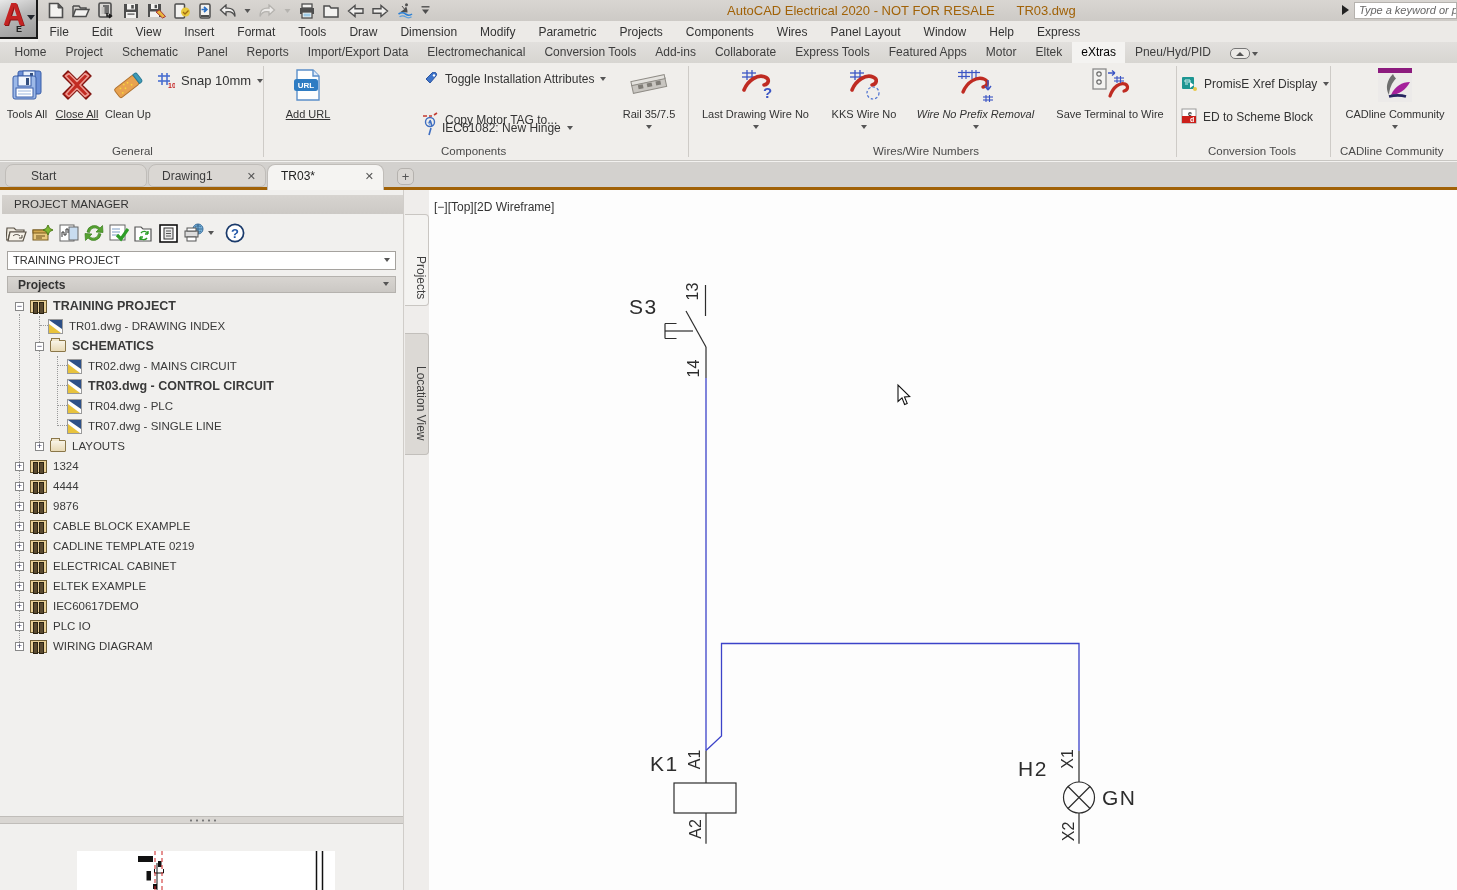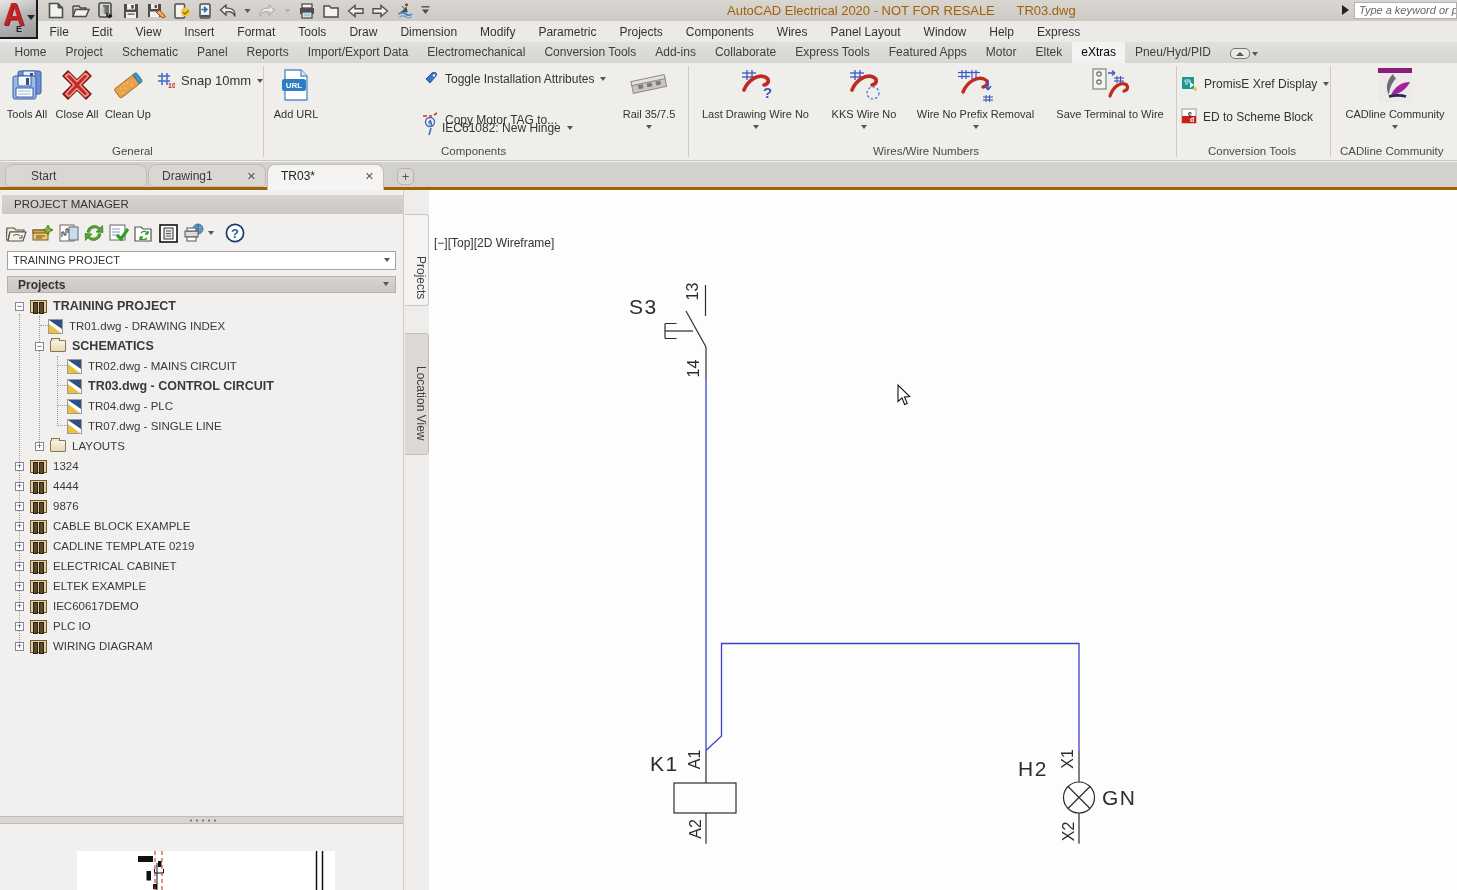--- a/index.html
+++ b/index.html
@@ -72,21 +72,21 @@
 .prevbar{position:absolute;left:2px;top:634px;width:401px;height:21px;background:linear-gradient(#d8d5d1,#cbc8c4);font-size:12px;font-weight:bold;color:#333;padding:3px 0 0 15px;}
 .prevwrap{position:absolute;left:2px;top:656px;width:401px;height:44px;background:#f1f0ee;}
 .prevsheet{position:absolute;left:75px;top:5px;width:258px;height:39px;background:#fff;}
 
 .vtabs{left:403px;top:190px;width:26px;height:700px;background:#efedeb;border-left:1px solid #d0cdc9;}
 .vtab{position:absolute;left:1px;width:24px;writing-mode:vertical-rl;font-size:12px;color:#3f3f3f;text-align:center;padding:0;}
 .vtab.on{background:#f4f3f1;border:1px solid #c9c6c2;border-left:none;border-radius:0 4px 4px 0;}
 .vtab.off{background:#dcd9d5;border:1px solid #c2bfbb;border-left:none;border-radius:0 4px 4px 0;}
 
 .canvas{left:429px;top:190px;width:1028px;height:700px;background:#fdfdfd;}
-.vplabel{position:absolute;left:5px;top:10px;font-size:12px;color:#333;margin-top:36px;}
+.vplabel{position:absolute;left:5px;top:10px;font-size:12px;color:#333;}
 </style>
 </head>
 <body>
 <div id="app">
   <div class="abs titlebar"></div>
   <div class="abs qat" id="qat">
     <svg width="16" height="17" viewBox="0 0 16 17">
         <path d="M1.5 1.5 h8.5 l4.5 4.5 v9.5 h-13 Z" fill="#f3f2f0" stroke="#4e4e4e" stroke-width="1.6"></path>
         <path d="M10 1.5 v4.5 h4.5 Z" fill="#5a5a5a" stroke="#4e4e4e"></path>
       </svg>
@@ -233,21 +233,21 @@
               <rect x="7" y="7" width="13" height="10" fill="#f2f7fd" stroke="#3a5ea8"></rect>
               <rect x="15" y="9" width="3" height="7" fill="#35507f"></rect>
               <rect x="5" y="19" width="17" height="9" fill="#fff" stroke="#3a5ea8"></rect>
               <line x1="7" y1="22" x2="20" y2="22" stroke="#9bb6dd"></line>
               <line x1="7" y1="25" x2="20" y2="25" stroke="#9bb6dd"></line>
             </g>
           </svg>
     </div>
         <div class="rlb">Tools All</div>
       </div>
-    <div class="rbig" style="left:52px;width:50px;">
+    <div class="rbig" style="left:52px;width:50px;text-decoration:underline;">
         <div class="ric">
       <svg width="32" height="32" viewBox="0 0 32 32">
             <path d="M7 2 L16 11 L25 2 L30 7 L21 16 L30 25 L25 30 L16 21 L7 30 L2 25 L11 16 L2 7 Z" fill="#c32b22" stroke="#7e120e" stroke-width="1.4" stroke-linejoin="round"></path>
             <path d="M8 4.5 L16 12.5 L24 4.5 L27.5 7 L19 16 L27.5 25 L24 27.5 L16 19.5 L8 27.5 L5 25 L13 16 L4.5 7 Z" fill="none" stroke="#ec9991" stroke-width="1.6" stroke-linejoin="round"></path>
           </svg>
     </div>
         <div class="rlb">Close All</div>
       </div>
     <div class="rbig" style="left:102px;width:52px;">
         <div class="ric">
@@ -273,21 +273,21 @@
             <line x1="9" y1="1" x2="9" y2="13"></line>
             <line x1="0" y1="4" x2="12" y2="4"></line>
             <line x1="0" y1="9" x2="12" y2="9"></line>
           </g>
           <text x="10" y="16" font-size="7" fill="#c42020" font-weight="bold">10</text>
         </svg>
       <span style="font-size:13px;">Snap 10mm</span>
         <span class="dcaret"></span>
     </div>
 
-    <div class="rbig" style="left:272px;width:48px;">
+    <div class="rbig" style="left:284px;width:48px;text-decoration:underline;">
         <div class="ric">
       <svg width="30" height="32" viewBox="0 0 30 32">
             <path d="M4 1 h16 l6 6 v24 h-22 Z" fill="#fdfefe" stroke="#5b8fc9" stroke-width="1.4"></path>
             <path d="M20 1 v6 h6" fill="#ddeafa" stroke="#5b8fc9" stroke-width="1.4"></path>
             <rect x="1" y="10" width="24" height="12" rx="2.5" fill="#2e7cc3"></rect>
             <text x="13" y="19" font-size="8" fill="#fff" font-weight="bold" text-anchor="middle">URL</text>
           </svg>
     </div>
         <div class="rlb">Add URL</div>
       </div>
@@ -353,21 +353,21 @@
               <line x1="14" y1="2" x2="14" y2="12"></line>
               <line x1="4" y1="5" x2="18" y2="5"></line>
               <line x1="4" y1="9" x2="18" y2="9"></line>
             </g>
             <path d="M6 22 C10 12 20 6 27 9 C32 11 31 16 26 17" fill="none" stroke="#bf2b22" stroke-width="3.6" stroke-linecap="round"></path>
             <circle cx="27" cy="25" r="6" fill="none" stroke="#4a6fd0" stroke-width="1.2" stroke-dasharray="2.5 2"></circle>
           </svg>
     </div>
         <div class="rlb">KKS Wire No<br><span class="dcaret"></span></div>
       </div>
-    <div class="rbig" style="left:908px;width:135px;">
+    <div class="rbig" style="left:908px;width:135px;font-style:italic;">
         <div class="ric">
       <svg width="42" height="34" viewBox="0 0 42 34">
             <g stroke="#3b55c4" stroke-width="1.2">
               <line x1="7" y1="2" x2="7" y2="11"></line>
               <line x1="11" y1="2" x2="11" y2="11"></line>
               <line x1="3" y1="4.5" x2="15" y2="4.5"></line>
               <line x1="3" y1="8.5" x2="15" y2="8.5"></line>
               <line x1="17" y1="2" x2="17" y2="11"></line>
               <line x1="21" y1="2" x2="21" y2="11"></line>
               <line x1="13" y1="4.5" x2="25" y2="4.5"></line>

